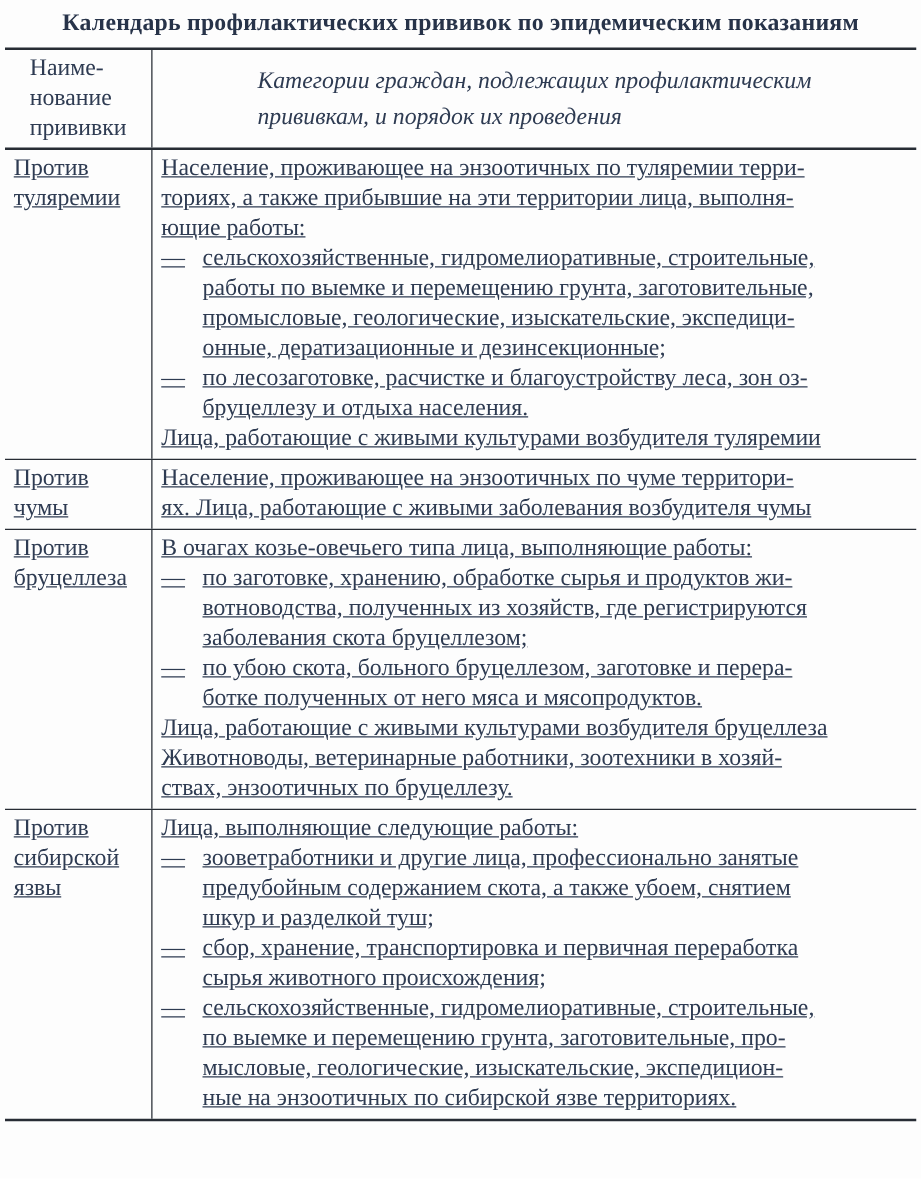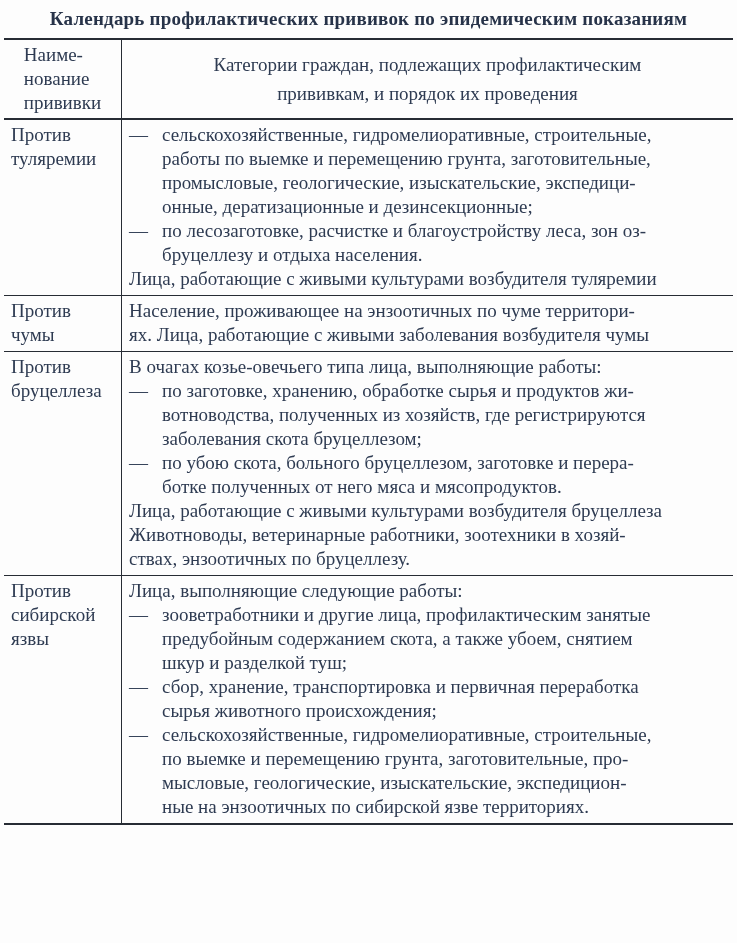--- a/index.html
+++ b/index.html
@@ -37,29 +37,30 @@
   .thead .hc1 {
     border-right: 1.5px solid #272c34;
     display: flex; align-items: center; justify-content: center;
     text-align: left;
     line-height: 24px;
     padding: 3px 2px;
     white-space: pre-line;
   }
   .thead .hc2 {
     display: flex; align-items: center; justify-content: center;
-    text-align: center;
     line-height: 29px;
     padding: 2px 8px;
     white-space: pre-line;
+    font-style: italic;
   }
   .trow {
     display: grid;
     grid-template-columns: 118px 1fr;
     border-bottom: 1.5px solid #272c34;
+    text-decoration: underline;
   }
   .trow:last-child { border-bottom: none; }
   .name-cell {
     border-right: 1.5px solid #272c34;
     padding: 3px 4px 3px 7px;
     line-height: 24px;
   }
   .name-cell span { white-space: pre-line; }
   .cat-cell {
     padding: 3px 12px 4px 7px;
@@ -87,20 +88,23 @@
       <div class="hc2">Категории граждан, подлежащих профилактическим
 прививкам, и порядок их проведения</div>
     </div>
     <div>
   <div class="trow">
     <div class="name-cell">
       <span>Против
 туляремии</span>
     </div>
     <div class="cat-cell">
+            <div class="para">Население, проживающее на энзоотичных по туляремии терри-
+ториях, а также прибывшие на эти территории лица, выполня-
+ющие работы:</div>
             <div class="li">
               <span class="dash">—</span>
               <span class="li-text">сельскохозяйственные, гидромелиоративные, строительные,
 работы по выемке и перемещению грунта, заготовительные,
 промысловые, геологические, изыскательские, экспедици-
 онные, дератизационные и дезинсекционные;</span>
             </div>
             <div class="li">
               <span class="dash">—</span>
               <span class="li-text">по лесозаготовке, расчистке и благоустройству леса, зон оз-
@@ -148,21 +152,21 @@
   <div class="trow">
     <div class="name-cell">
       <span>Против
 сибирской
 язвы</span>
     </div>
     <div class="cat-cell">
             <div class="para">Лица, выполняющие следующие работы:</div>
             <div class="li">
               <span class="dash">—</span>
-              <span class="li-text">зооветработники и другие лица, профилактическим занятые
+              <span class="li-text">зооветработники и другие лица, профессионально занятые
 предубойным содержанием скота, а также убоем, снятием
 шкур и разделкой туш;</span>
             </div>
             <div class="li">
               <span class="dash">—</span>
               <span class="li-text">сбор, хранение, транспортировка и первичная переработка
 сырья животного происхождения;</span>
             </div>
             <div class="li">
               <span class="dash">—</span>

